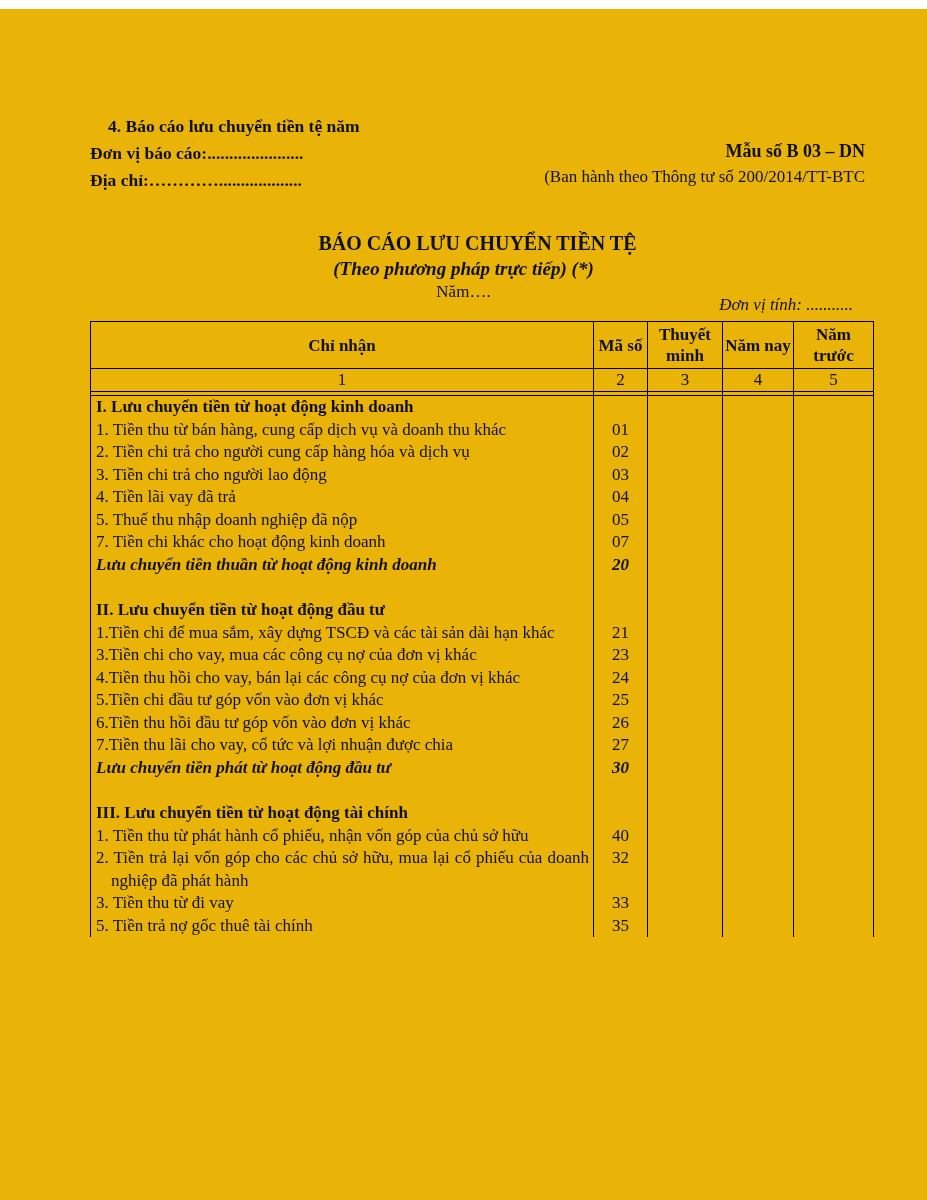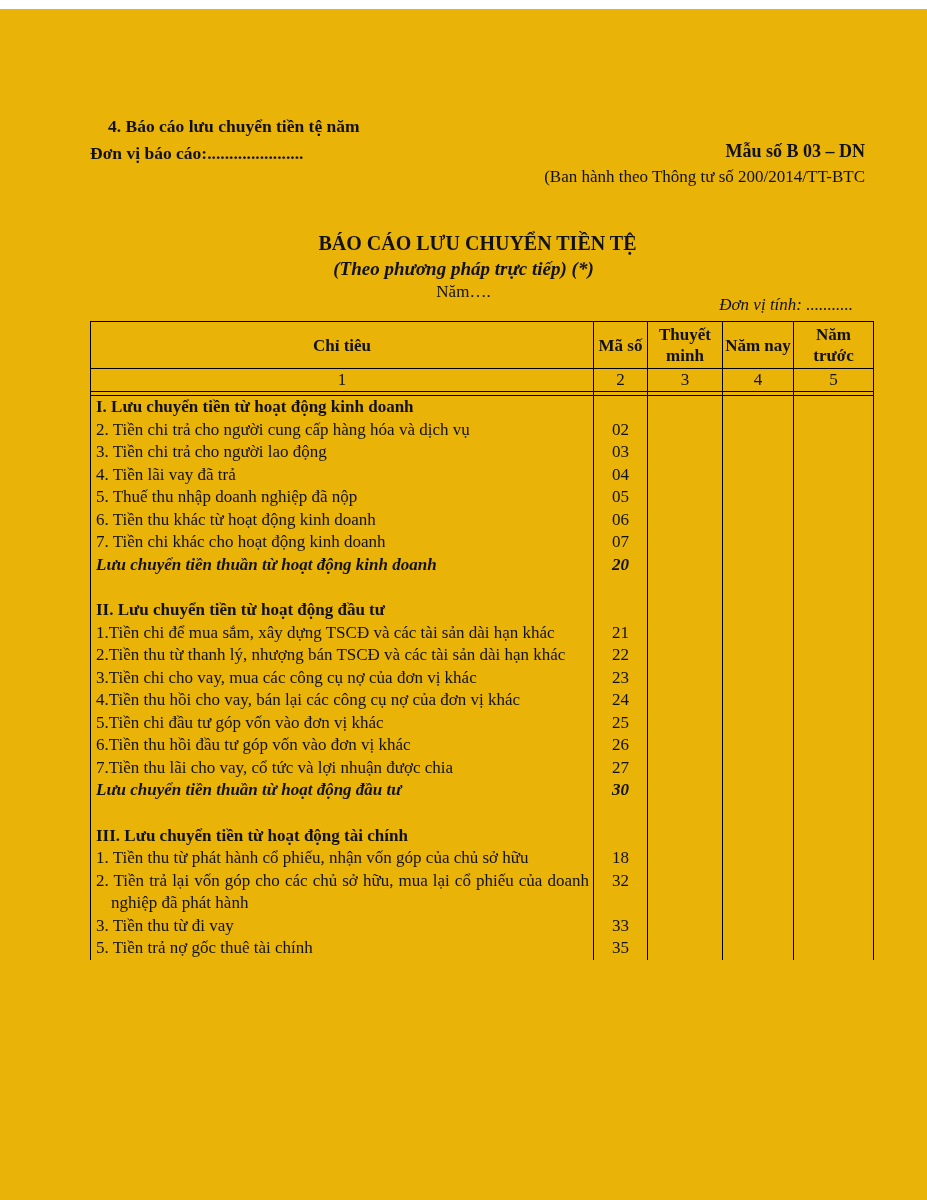--- a/index.html
+++ b/index.html
@@ -98,20 +98,21 @@
   tr.row-blank td { height: 23px; }
 </style>
 </head>
 <body>
 
 <div class="page">
 
   <div class="header-left">
     <div class="hl1">4. Báo cáo lưu chuyển tiền tệ năm</div>
     <div>Đơn vị báo cáo:......................</div>
+    <div>Địa chỉ:…………...................</div>
   </div>
 
   <div class="header-right">
     <div class="hr1">Mẫu số B 03 – DN</div>
     <div>(Ban hành theo Thông tư số 200/2014/TT-BTC</div>
   </div>
 
   <div class="title-block">
     <div class="title-main">BÁO CÁO LƯU CHUYỂN TIỀN TỆ</div>
     <div class="title-method">(Theo phương pháp trực tiếp) (*)</div>
@@ -123,21 +124,21 @@
   <table class="report">
     <colgroup>
       <col style="width:503px">
         <col style="width:54px">
         <col style="width:75px">
         <col style="width:71px">
         <col style="width:80px">
     </colgroup>
     <thead>
       <tr class="head-labels">
-        <th>Chỉ tiêu</th>
+        <th>Chỉ nhận</th>
         <th>Mã số</th>
         <th>Thuyết minh</th>
         <th>Năm nay</th>
         <th>Năm trước</th>
       </tr>
       <tr class="head-numbers">
         <td>1</td>
         <td>2</td>
         <td>3</td>
         <td>4</td>
@@ -153,20 +154,27 @@
     </thead>
     <tbody>
         <tr class="body-row row-section">
     <td class="c-label">I. Lưu chuyển tiền từ hoạt động kinh doanh</td>
     <td class="c-code"></td>
     <td class="c-note"></td>
     <td class="c-now"></td>
     <td class="c-prev"></td>
   </tr>
         <tr class="body-row row-item">
+    <td class="c-label">1. Tiền thu từ bán hàng, cung cấp dịch vụ và doanh thu khác</td>
+    <td class="c-code">01</td>
+    <td class="c-note"></td>
+    <td class="c-now"></td>
+    <td class="c-prev"></td>
+  </tr>
+        <tr class="body-row row-item">
     <td class="c-label">2. Tiền chi trả cho người cung cấp hàng hóa và dịch vụ</td>
     <td class="c-code">02</td>
     <td class="c-note"></td>
     <td class="c-now"></td>
     <td class="c-prev"></td>
   </tr>
         <tr class="body-row row-item">
     <td class="c-label">3. Tiền chi trả cho người lao động</td>
     <td class="c-code">03</td>
     <td class="c-note"></td>
@@ -176,27 +184,20 @@
         <tr class="body-row row-item">
     <td class="c-label">4. Tiền lãi vay đã trả</td>
     <td class="c-code">04</td>
     <td class="c-note"></td>
     <td class="c-now"></td>
     <td class="c-prev"></td>
   </tr>
         <tr class="body-row row-item">
     <td class="c-label">5. Thuế thu nhập doanh nghiệp đã nộp</td>
     <td class="c-code">05</td>
-    <td class="c-note"></td>
-    <td class="c-now"></td>
-    <td class="c-prev"></td>
-  </tr>
-        <tr class="body-row row-item">
-    <td class="c-label">6. Tiền thu khác từ hoạt động kinh doanh</td>
-    <td class="c-code">06</td>
     <td class="c-note"></td>
     <td class="c-now"></td>
     <td class="c-prev"></td>
   </tr>
         <tr class="body-row row-item">
     <td class="c-label">7. Tiền chi khác cho hoạt động kinh doanh</td>
     <td class="c-code">07</td>
     <td class="c-note"></td>
     <td class="c-now"></td>
     <td class="c-prev"></td>
@@ -223,27 +224,20 @@
     <td class="c-prev"></td>
   </tr>
         <tr class="body-row row-item">
     <td class="c-label wrap">1.Tiền chi để mua sắm, xây dựng TSCĐ và các tài sản dài hạn khác</td>
     <td class="c-code">21</td>
     <td class="c-note"></td>
     <td class="c-now"></td>
     <td class="c-prev"></td>
   </tr>
         <tr class="body-row row-item">
-    <td class="c-label wrap">2.Tiền thu từ thanh lý, nhượng bán TSCĐ và các tài sản dài hạn khác</td>
-    <td class="c-code">22</td>
-    <td class="c-note"></td>
-    <td class="c-now"></td>
-    <td class="c-prev"></td>
-  </tr>
-        <tr class="body-row row-item">
     <td class="c-label">3.Tiền chi cho vay, mua các công cụ nợ của đơn vị khác</td>
     <td class="c-code">23</td>
     <td class="c-note"></td>
     <td class="c-now"></td>
     <td class="c-prev"></td>
   </tr>
         <tr class="body-row row-item">
     <td class="c-label wrap">4.Tiền thu hồi cho vay, bán lại các công cụ nợ của đơn vị khác</td>
     <td class="c-code">24</td>
     <td class="c-note"></td>
@@ -265,21 +259,21 @@
     <td class="c-prev"></td>
   </tr>
         <tr class="body-row row-item">
     <td class="c-label">7.Tiền thu lãi cho vay, cổ tức và lợi nhuận được chia</td>
     <td class="c-code">27</td>
     <td class="c-note"></td>
     <td class="c-now"></td>
     <td class="c-prev"></td>
   </tr>
         <tr class="body-row row-subtotal">
-    <td class="c-label">Lưu chuyển tiền thuần từ hoạt động đầu tư</td>
+    <td class="c-label">Lưu chuyển tiền phát từ hoạt động đầu tư</td>
     <td class="c-code">30</td>
     <td class="c-note"></td>
     <td class="c-now"></td>
     <td class="c-prev"></td>
   </tr>
         <tr class="body-row row-blank">
     <td class="c-label"></td>
     <td class="c-code"></td>
     <td class="c-note"></td>
     <td class="c-now"></td>
@@ -287,21 +281,21 @@
   </tr>
         <tr class="body-row row-section">
     <td class="c-label">III. Lưu chuyển tiền từ hoạt động tài chính</td>
     <td class="c-code"></td>
     <td class="c-note"></td>
     <td class="c-now"></td>
     <td class="c-prev"></td>
   </tr>
         <tr class="body-row row-item">
     <td class="c-label wrap">1. Tiền thu từ phát hành cổ phiếu, nhận vốn góp của chủ sở hữu</td>
-    <td class="c-code">18</td>
+    <td class="c-code">40</td>
     <td class="c-note"></td>
     <td class="c-now"></td>
     <td class="c-prev"></td>
   </tr>
         <tr class="body-row row-item">
     <td class="c-label wrap">2. Tiền trả lại vốn góp cho các chủ sở hữu, mua lại cổ phiếu của doanh nghiệp đã phát hành</td>
     <td class="c-code">32</td>
     <td class="c-note"></td>
     <td class="c-now"></td>
     <td class="c-prev"></td>

